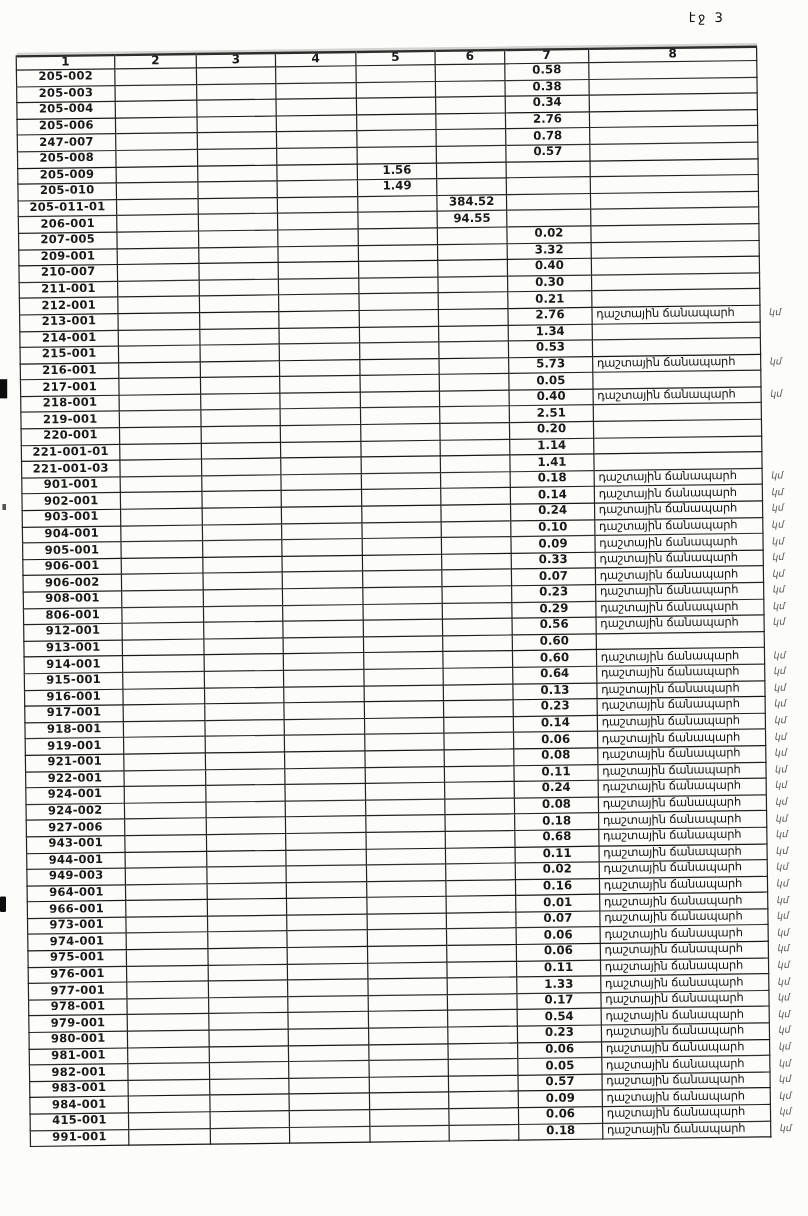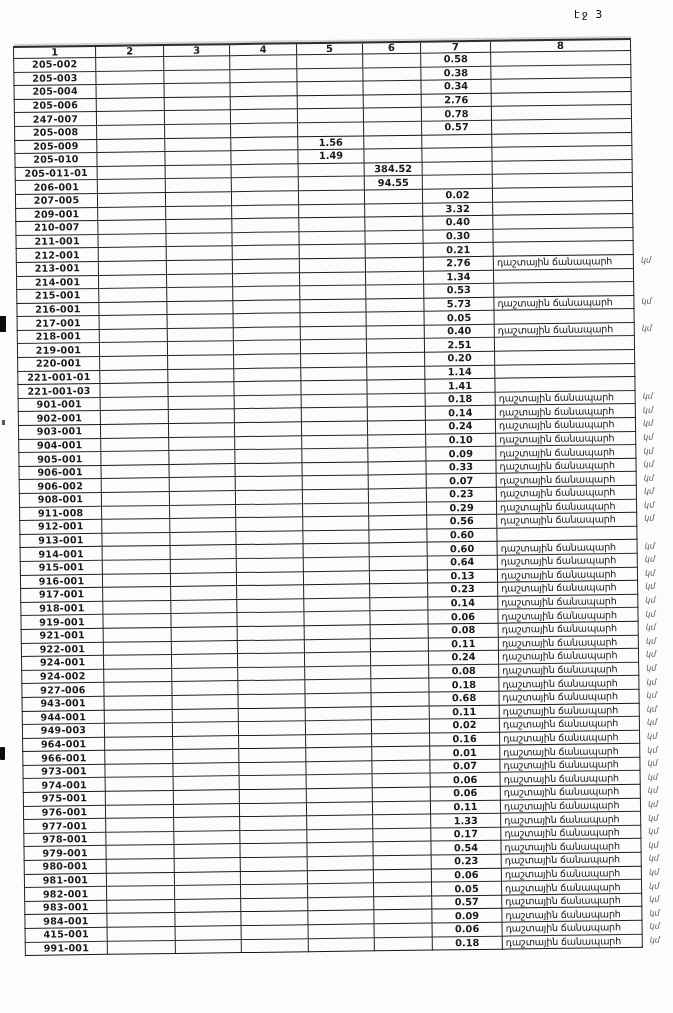--- a/index.html
+++ b/index.html
@@ -441,21 +441,21 @@
     <td></td>
     <td></td>
     <td></td>
     <td class="num"></td>
     <td class="num"></td>
     <td class="num">0.23</td>
     <td class="road">դաշտային ճանապարհ</td>
     <td class="markcell">կմ</td>
   </tr>
         <tr>
-    <td class="id">911-008</td>
+    <td class="id">806-001</td>
     <td></td>
     <td></td>
     <td></td>
     <td class="num"></td>
     <td class="num"></td>
     <td class="num">0.29</td>
     <td class="road">դաշտային ճանապարհ</td>
     <td class="markcell">կմ</td>
   </tr>
         <tr>

